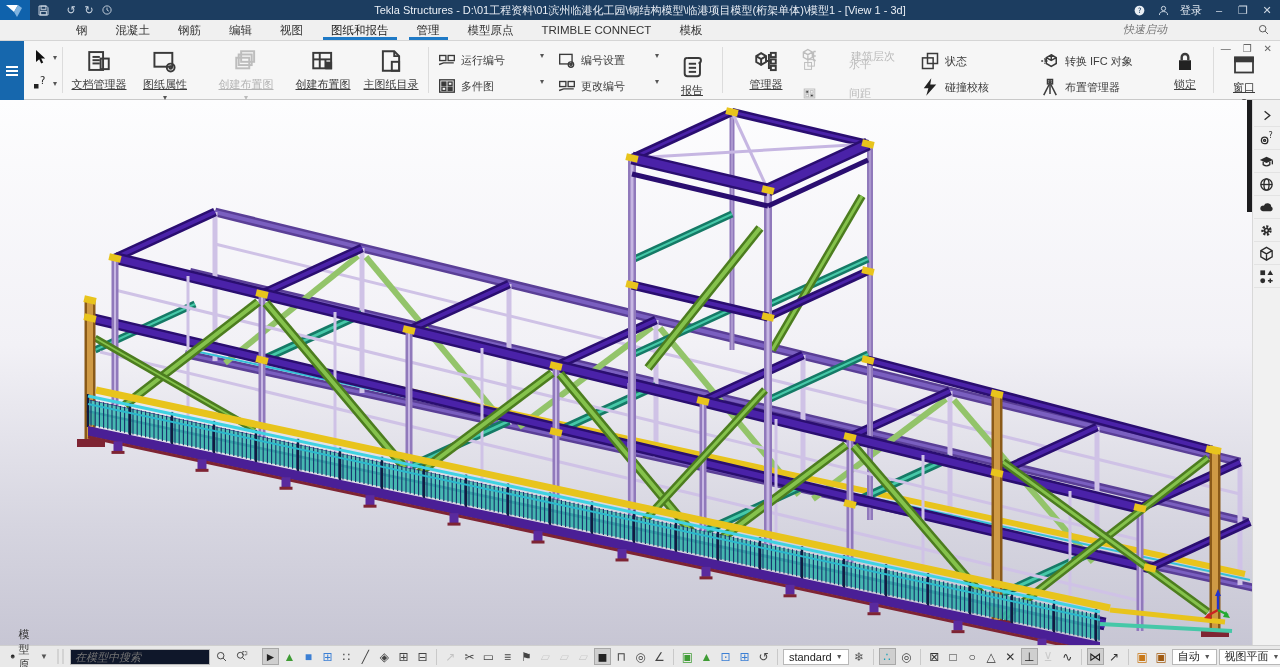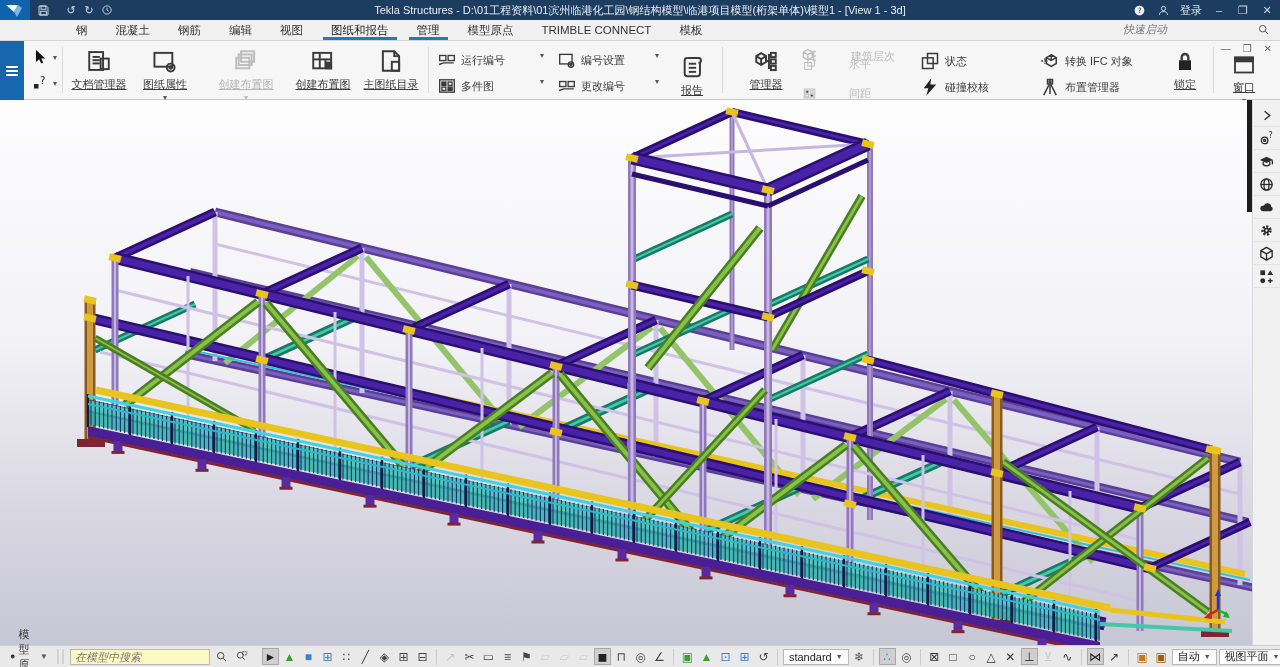--- a/index.html
+++ b/index.html
@@ -54,21 +54,21 @@
   .sidebar{position:absolute;left:1252px;top:100px;width:28px;height:545px;background:#f1f1f1;
            border-left:1px solid #d8d8d8;display:flex;flex-direction:column;align-items:center;padding-top:4px;}
   .sb-it{width:26px;height:23px;display:flex;align-items:center;justify-content:center;border-bottom:1px solid #e3e3e3;}
   .sb-it svg{stroke:#2b2b2b;fill:none;stroke-width:1.4;}
 
   
   .statusbar{position:absolute;left:0;top:645px;width:1280px;height:22px;background:#e9e9e9;
              border-top:1px solid #cfcfcf;display:flex;align-items:center;font-size:11px;color:#333;padding-left:4px;gap:3px;}
   .sb-btn{display:flex;align-items:center;gap:3px;padding:1px 5px;border:1px solid transparent;}
   .sb-dis{width:15px;height:15px;background:#d8d8d8;border:1px solid #c6c6c6;opacity:.6;}
-  .sb-input{width:140px;height:16px;border:1px solid #b8b8b8;background:#fef9c3;font-style:italic;
+  .sb-input{width:140px;height:16px;border:1px solid #b8b8b8;background:#0f172a;font-style:italic;
             font-size:11px;color:#8a8a8a;padding:0 4px;outline:none;font-family:inherit;}
   .sb-sep{width:1px;height:16px;background:#c9c9c9;margin:0 3px;}
   .sb-ic{min-width:17px;height:17px;display:flex;align-items:center;justify-content:center;
          font-size:12px;line-height:1;border:1px solid transparent;}
   .sb-ic.pressed{background:#cfcfcf;border-color:#a8a8a8;}
   .sb-ic.disabled{opacity:.38;}
   .sb-dd{display:flex;align-items:center;gap:4px;background:#fff;border:1px solid #b8b8b8;
          height:16px;padding:0 5px;font-size:11px;color:#222;white-space:nowrap;}
   .sb-dd .caret{font-size:7px;}
 </style>

